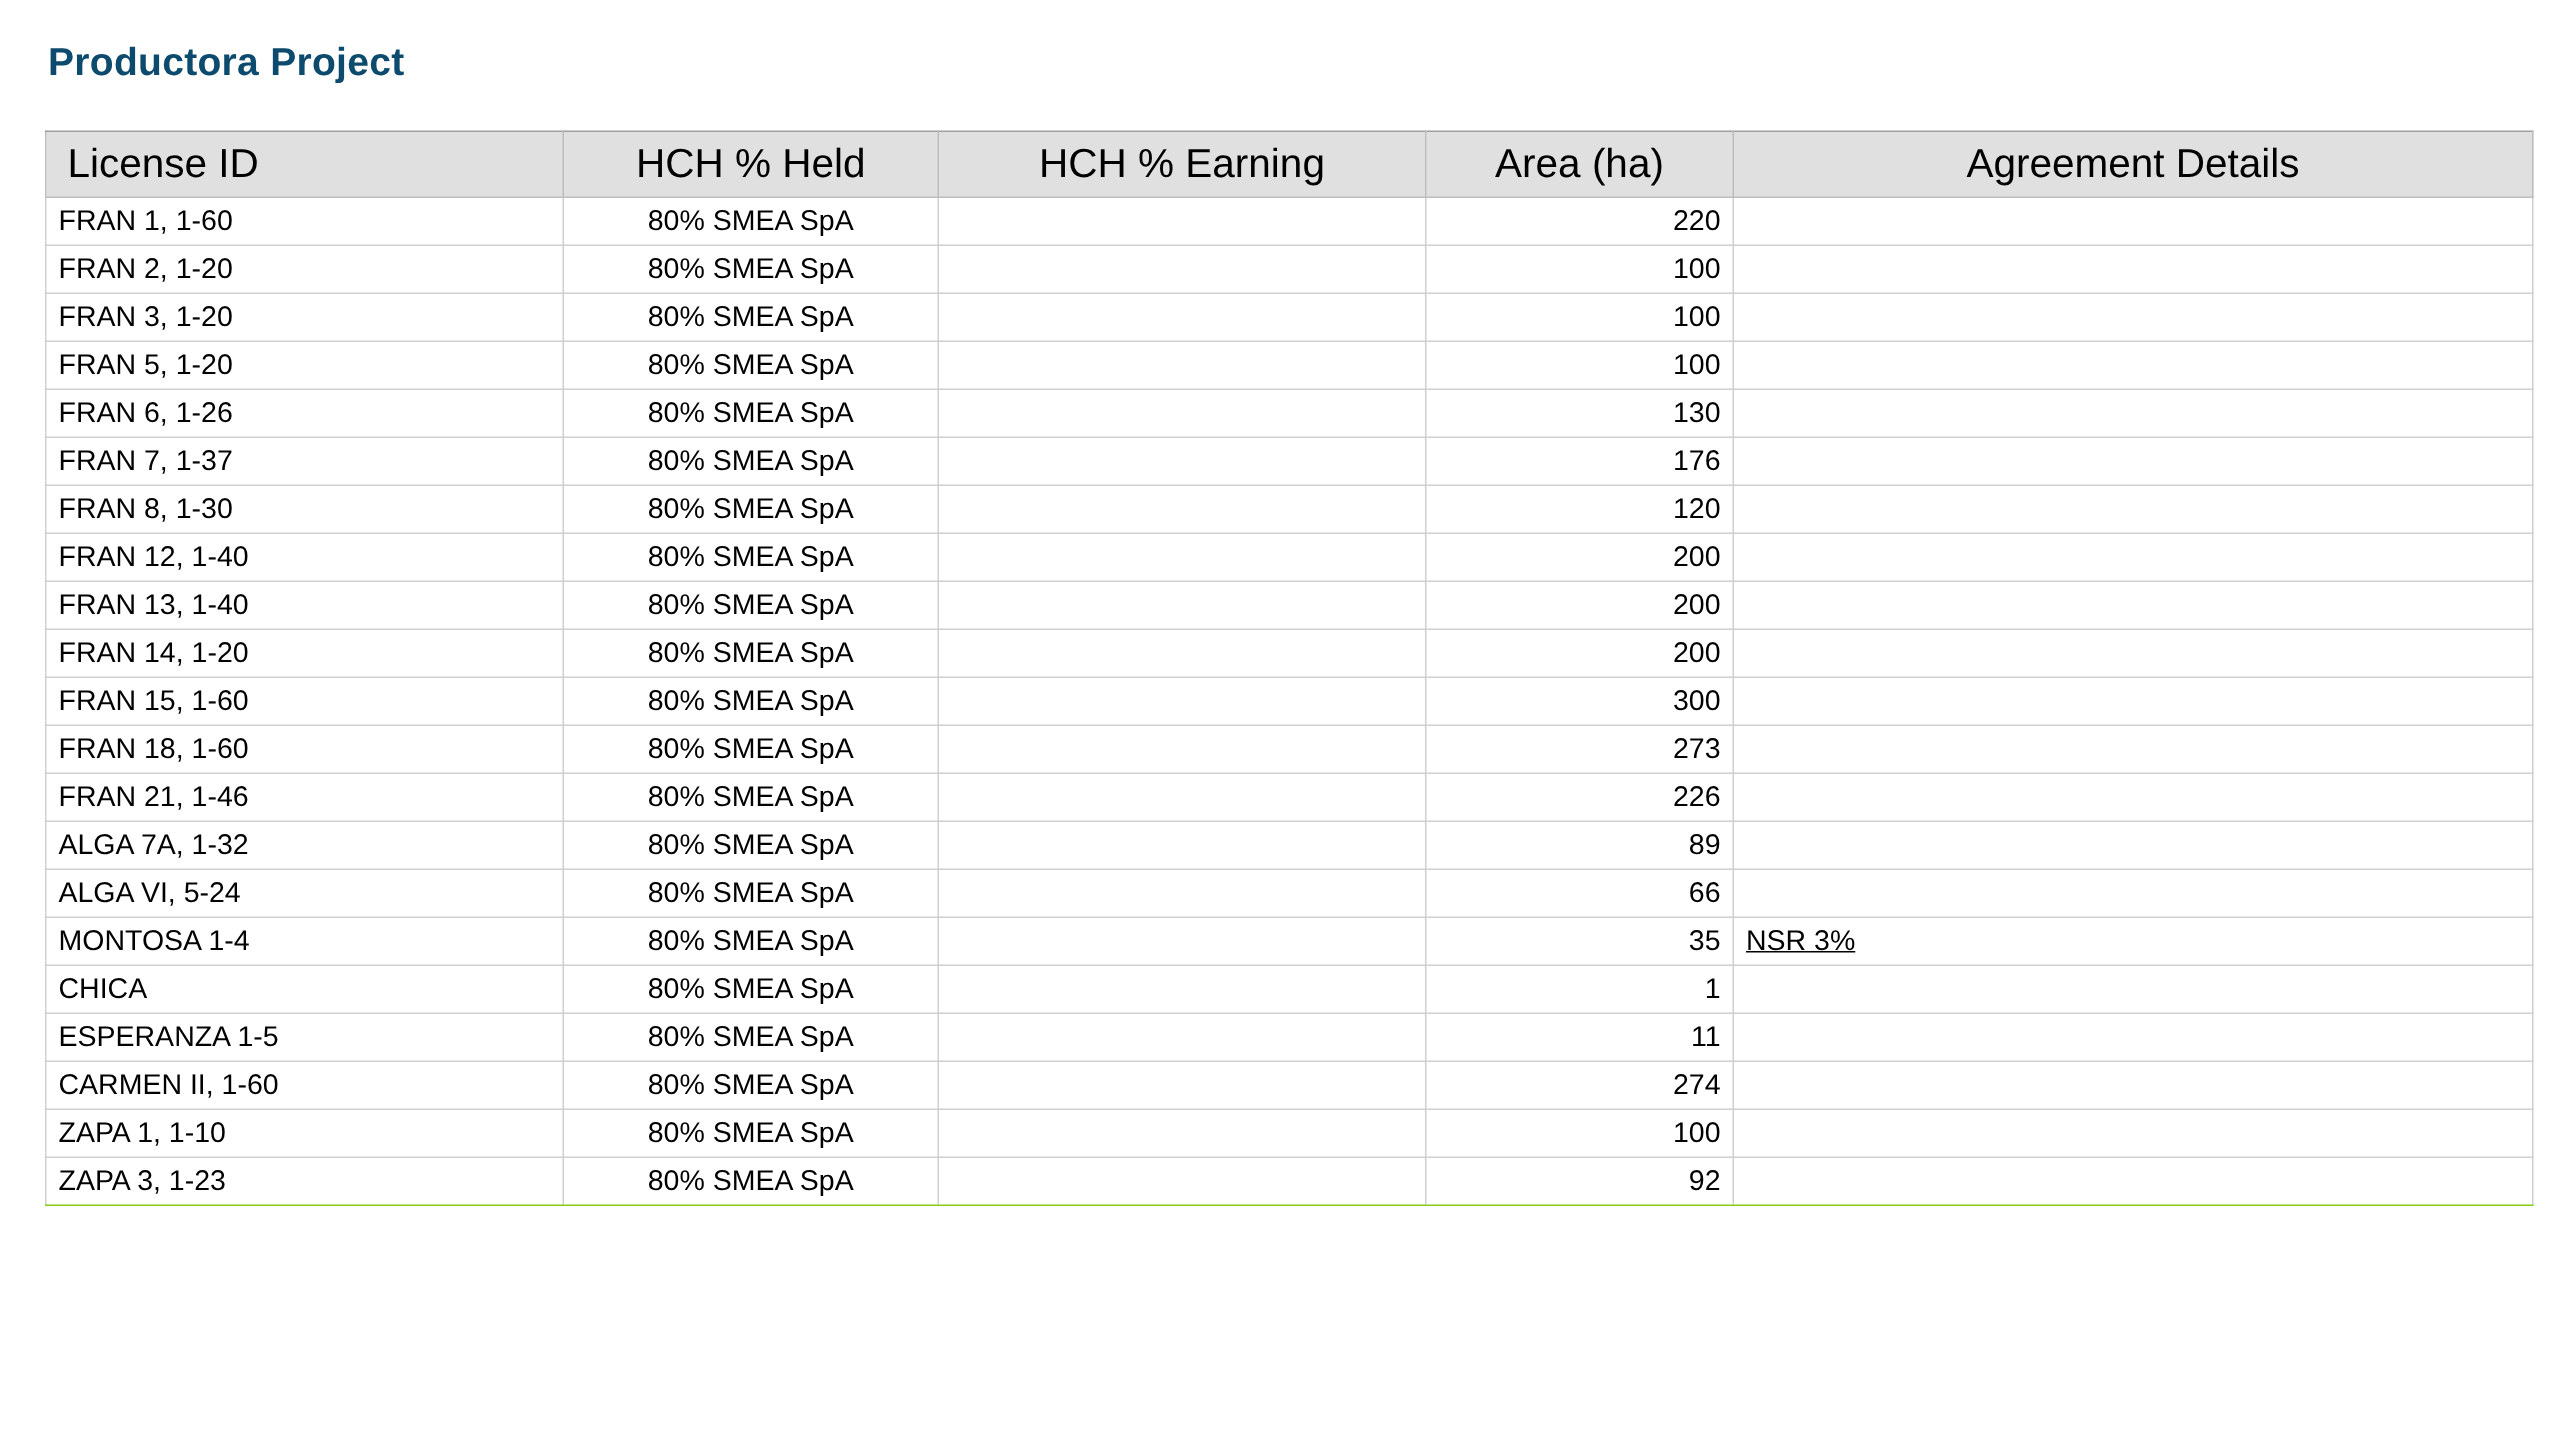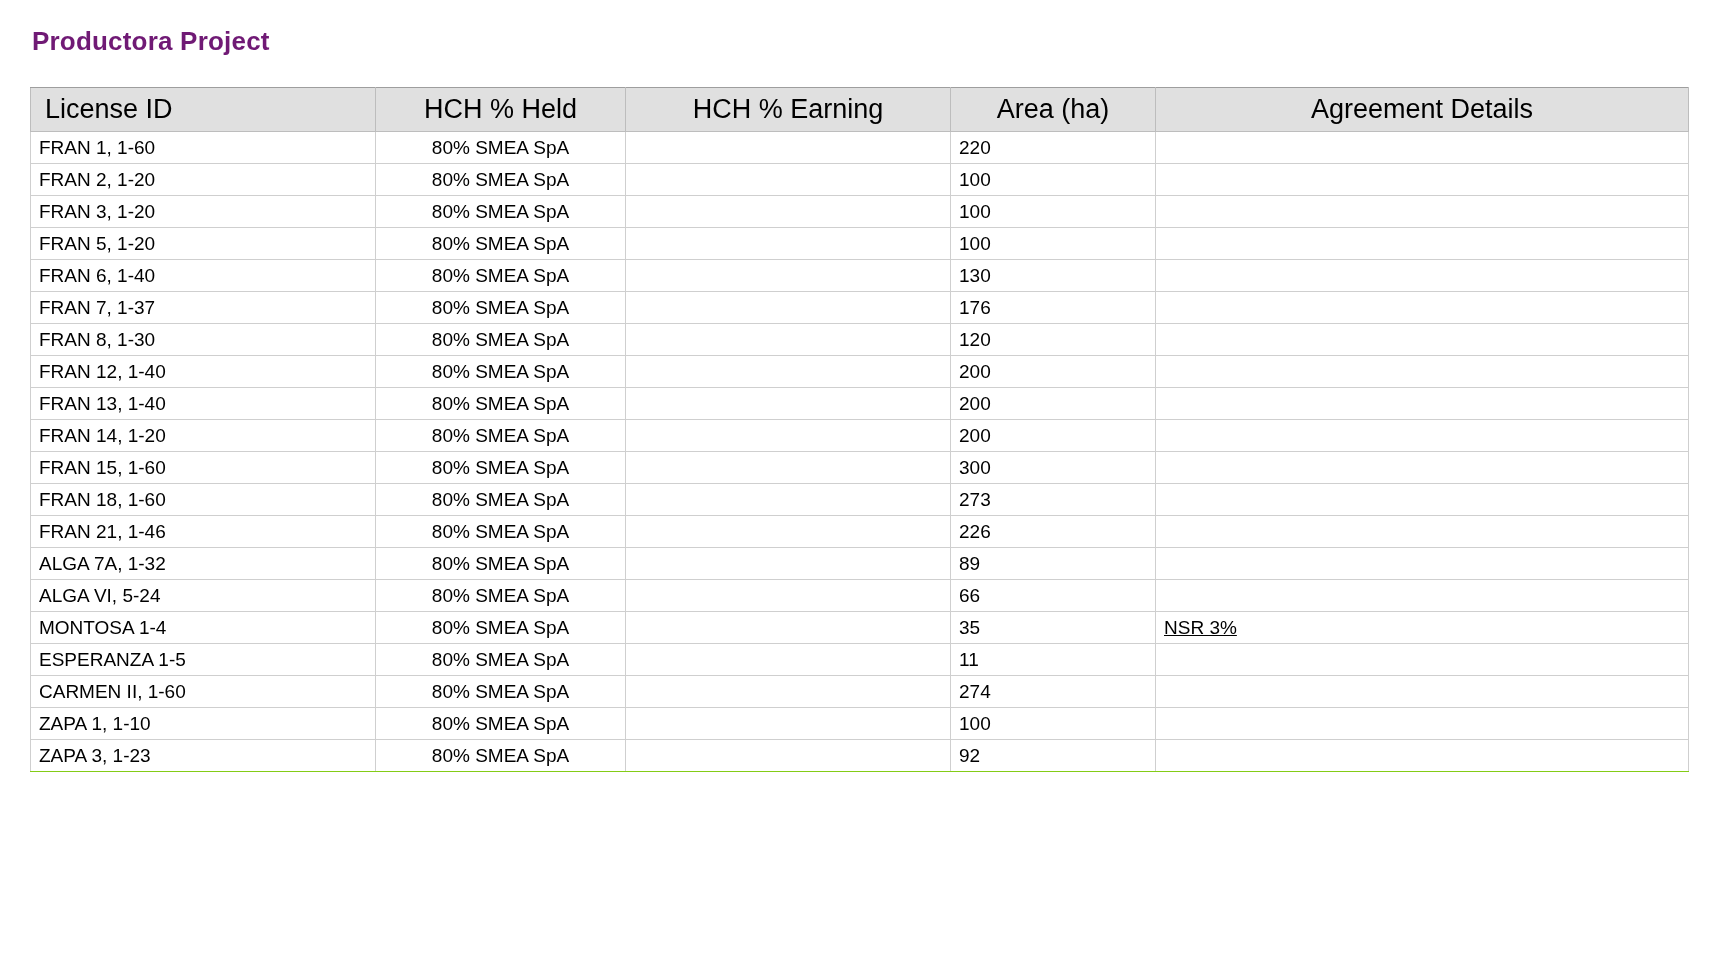--- a/index.html
+++ b/index.html
@@ -17,21 +17,21 @@
   .page {
     position: relative;
     width: 1710px;
     height: 954px;
     box-sizing: border-box;
     padding: 18px 30px 0 30px;
   }
   .page-title {
     font-size: 26px;
     font-weight: bold;
-    color: #701a75;
+    color: #0c4a6e;
     letter-spacing: 0.2px;
     margin: 8px 0 0 2px;
   }
   .table-wrap {
     margin-top: 30px;
     width: 1658px;
   }
   table.license-table {
     border-collapse: collapse;
     width: 1658px;
@@ -63,21 +63,21 @@
     border: 1px solid #cfcfcf;
     padding: 3px 8px;
     height: 32px;
     box-sizing: border-box;
     white-space: nowrap;
     overflow: hidden;
   }
   td.col-license { text-align: left; padding-left: 14px; }
   td.col-held { text-align: center; }
   td.col-earning { text-align: center; }
-  td.col-area { text-align: left; margin-left: 13px; }
+  td.col-area { text-align: right; margin-left: 13px; }
   td.col-agreement { text-align: left; padding-left: 14px; text-decoration: underline; }
   table.license-table tbody tr:last-child td {
     border-bottom: 1px solid #84cc16;
   }
 </style>
 </head>
 <body>
 
 <div class="page">
 
@@ -124,21 +124,21 @@
             <td class="col-agreement"></td>
           </tr>
           <tr>
             <td class="col-license">FRAN 5, 1-20</td>
             <td class="col-held">80% SMEA SpA</td>
             <td class="col-earning"></td>
             <td class="col-area">100</td>
             <td class="col-agreement"></td>
           </tr>
           <tr>
-            <td class="col-license">FRAN 6, 1-40</td>
+            <td class="col-license">FRAN 6, 1-26</td>
             <td class="col-held">80% SMEA SpA</td>
             <td class="col-earning"></td>
             <td class="col-area">130</td>
             <td class="col-agreement"></td>
           </tr>
           <tr>
             <td class="col-license">FRAN 7, 1-37</td>
             <td class="col-held">80% SMEA SpA</td>
             <td class="col-earning"></td>
             <td class="col-area">176</td>
@@ -206,20 +206,27 @@
             <td class="col-earning"></td>
             <td class="col-area">66</td>
             <td class="col-agreement"></td>
           </tr>
           <tr>
             <td class="col-license">MONTOSA 1-4</td>
             <td class="col-held">80% SMEA SpA</td>
             <td class="col-earning"></td>
             <td class="col-area">35</td>
             <td class="col-agreement">NSR 3%</td>
+          </tr>
+          <tr>
+            <td class="col-license">CHICA</td>
+            <td class="col-held">80% SMEA SpA</td>
+            <td class="col-earning"></td>
+            <td class="col-area">1</td>
+            <td class="col-agreement"></td>
           </tr>
           <tr>
             <td class="col-license">ESPERANZA 1-5</td>
             <td class="col-held">80% SMEA SpA</td>
             <td class="col-earning"></td>
             <td class="col-area">11</td>
             <td class="col-agreement"></td>
           </tr>
           <tr>
             <td class="col-license">CARMEN II, 1-60</td>

